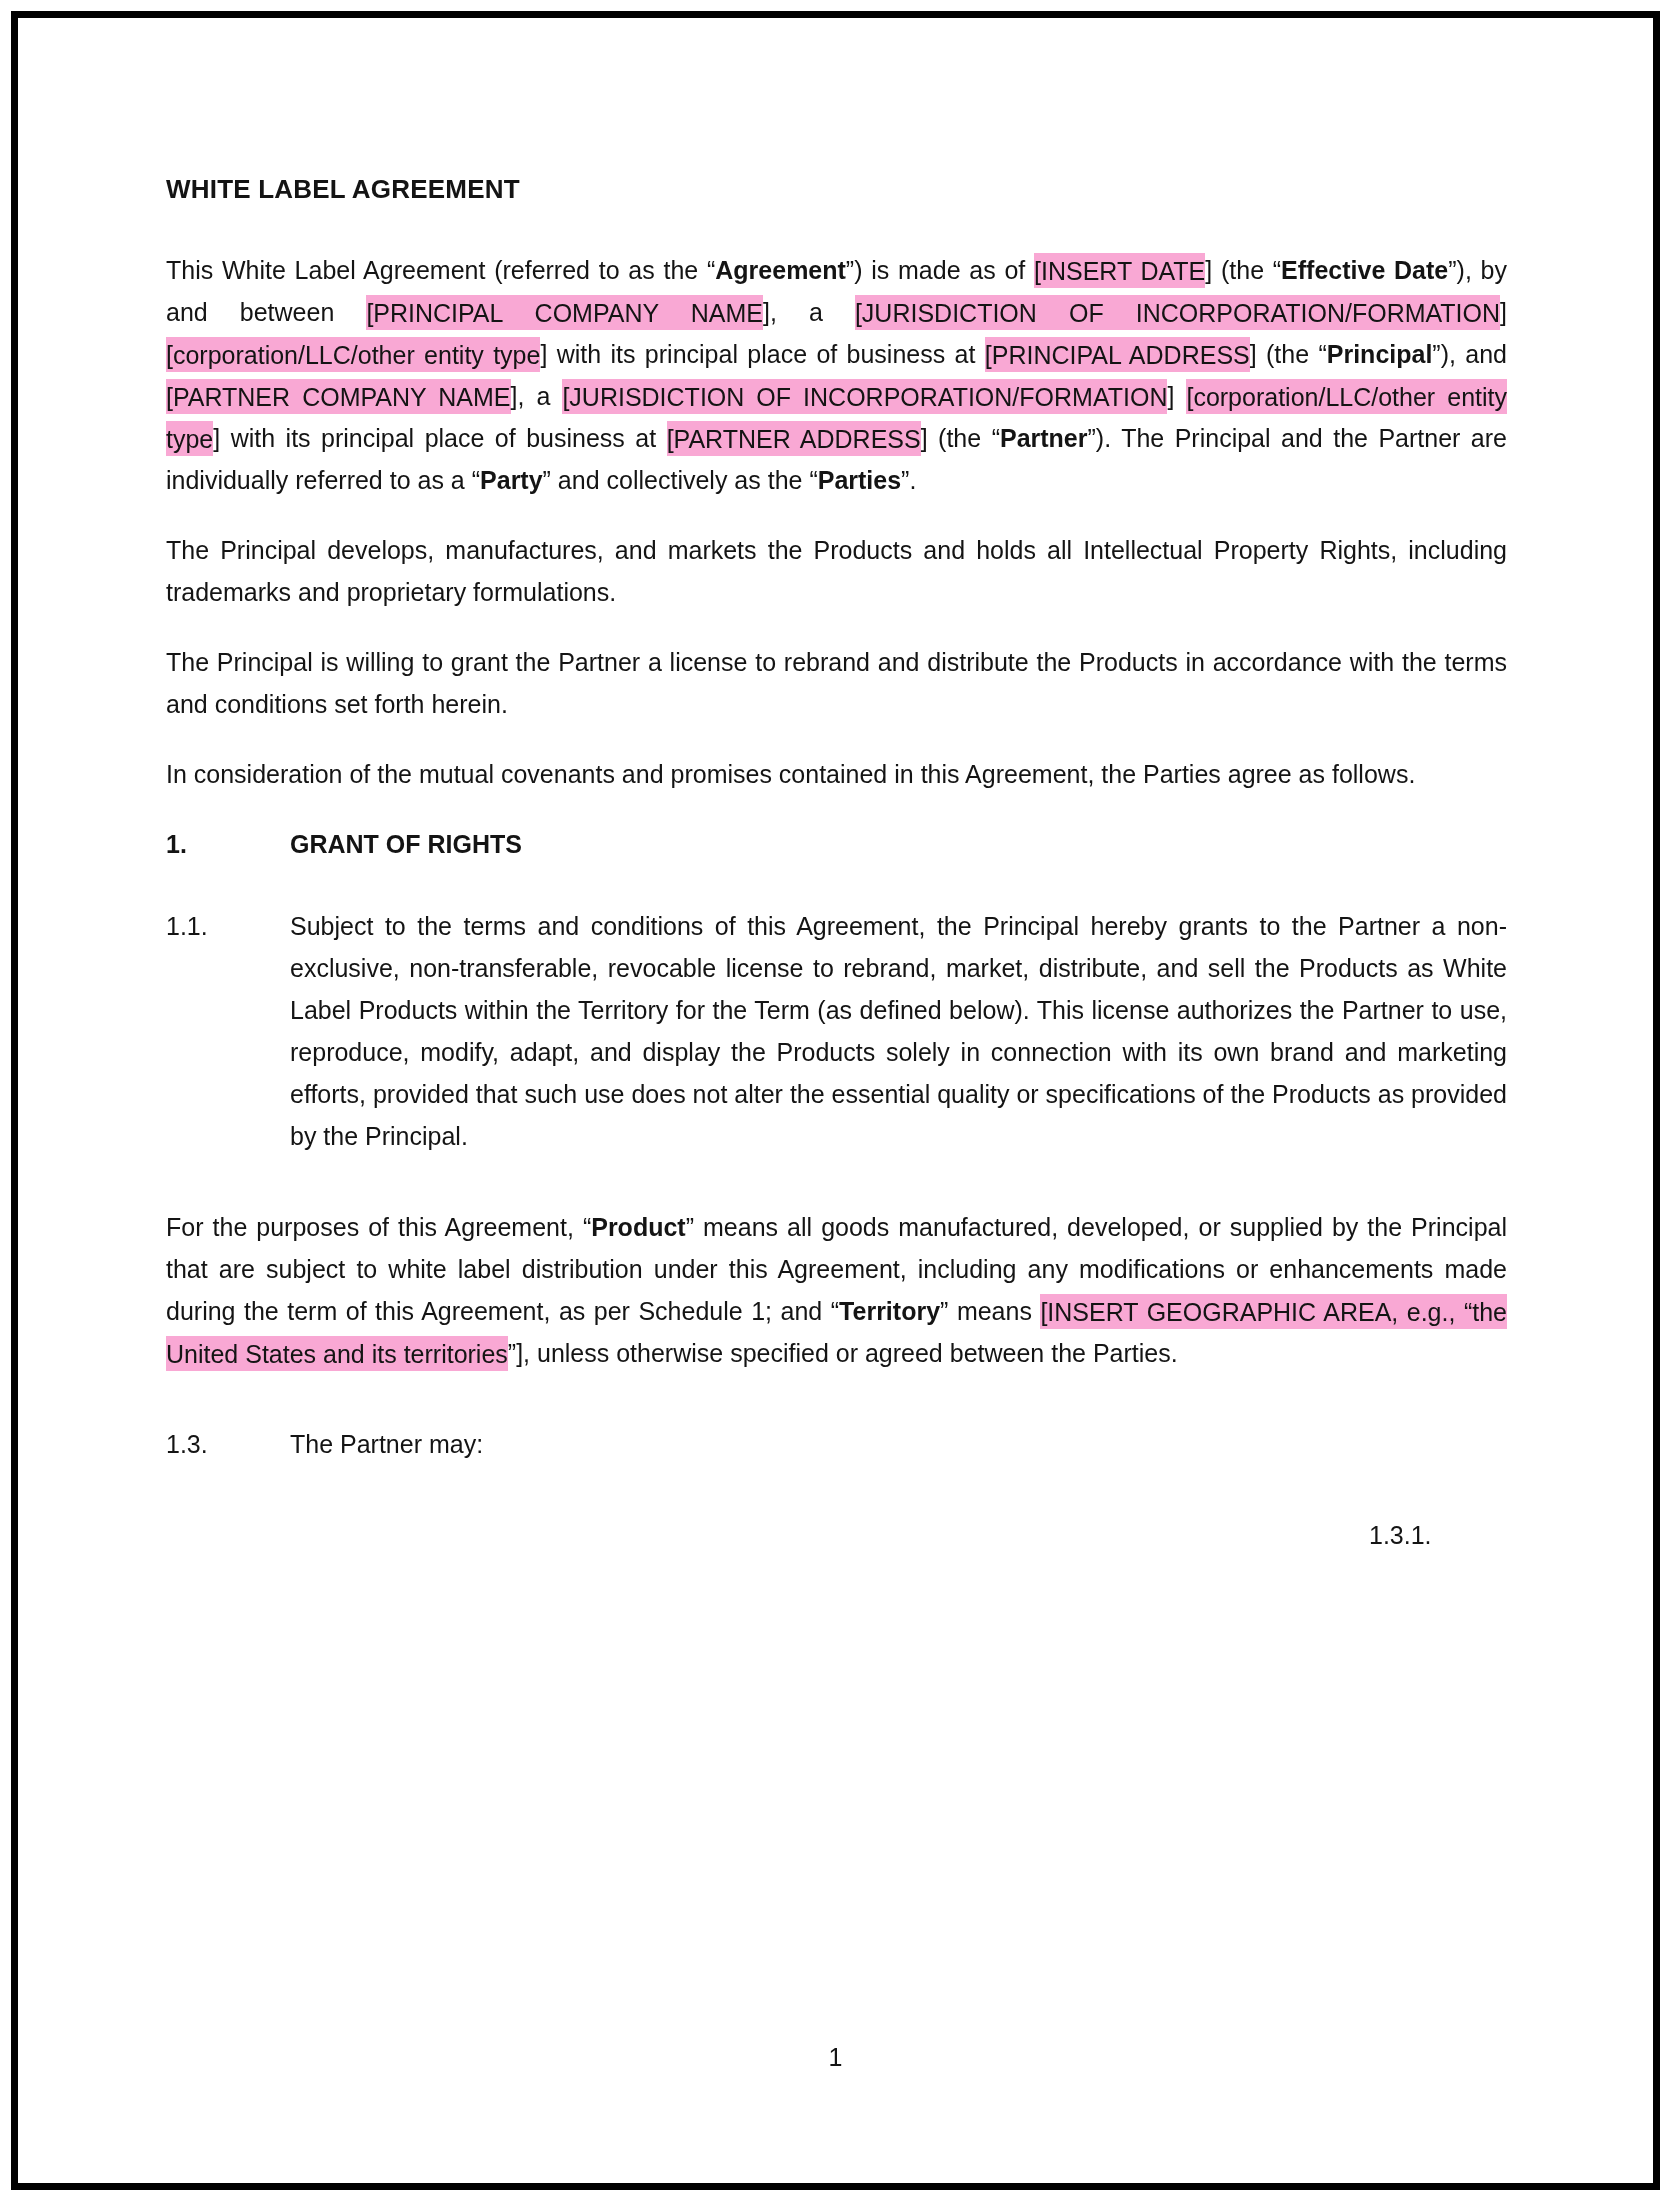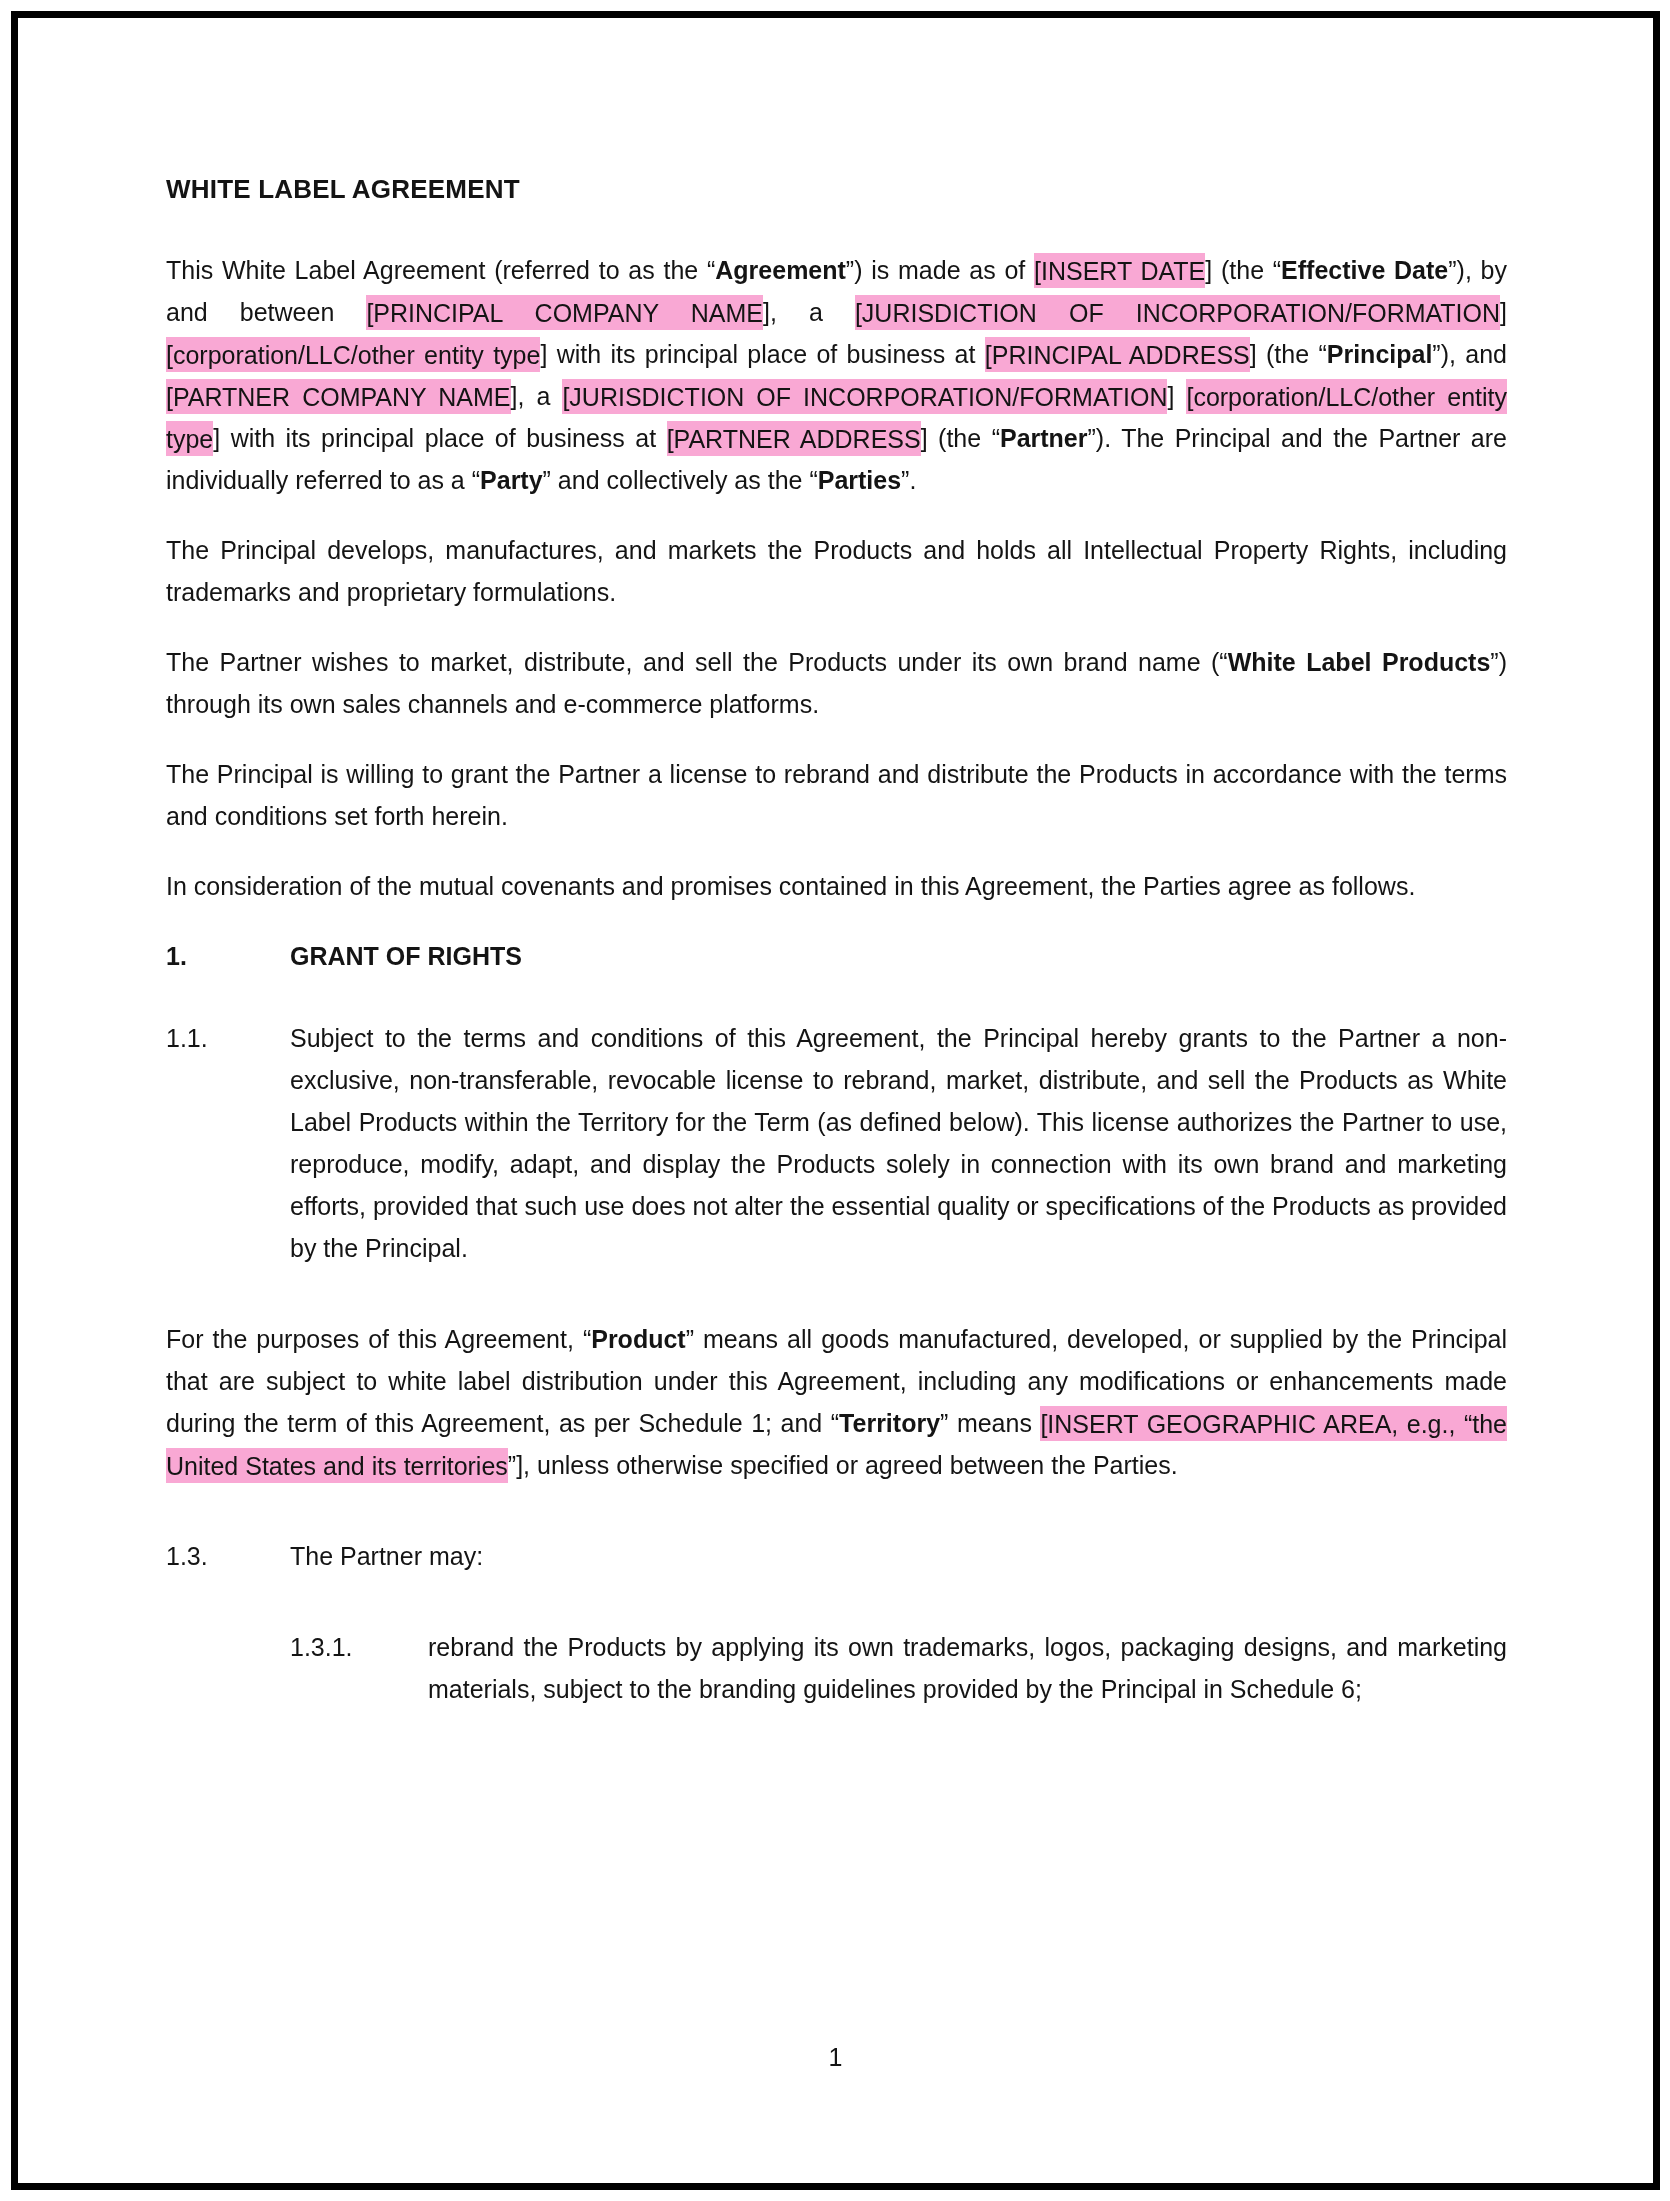--- a/index.html
+++ b/index.html
@@ -65,39 +65,37 @@
 </head>
 <body>
 
 <div class="page-border"></div>
 
 <div class="content">
   <h1 class="doc-title">WHITE LABEL AGREEMENT</h1>
   <div>
       <p class="para"><span>This White Label Agreement (referred to as the “</span><b>Agreement</b><span>”) is made as of </span><mark>[INSERT DATE</mark><span>] (the “</span><b>Effective Date</b><span>”), by and between </span><mark>[PRINCIPAL COMPANY NAME</mark><span>], a </span><mark>[JURISDICTION OF INCORPORATION/FORMATION</mark><span>] </span><mark>[corporation/LLC/other entity type</mark><span>] with its principal place of business at </span><mark>[PRINCIPAL ADDRESS</mark><span>] (the “</span><b>Principal</b><span>”), and </span><mark>[PARTNER COMPANY NAME</mark><span>], a </span><mark>[JURISDICTION OF INCORPORATION/FORMATION</mark><span>] </span><mark>[corporation/LLC/other entity type</mark><span>] with its principal place of business at </span><mark>[PARTNER ADDRESS</mark><span>] (the “</span><b>Partner</b><span>”). The Principal and the Partner are individually referred to as a “</span><b>Party</b><span>” and collectively as the “</span><b>Parties</b><span>”.</span></p>
       <p class="para"><span>The Principal develops, manufactures, and markets the Products and holds all Intellectual Property Rights, including trademarks and proprietary formulations.</span></p>
-      <p class="para"><span>The Partner wishes to market, distribute, and sell the Products under its own brand name (“</span><b>White Label Products</b><span>”) through its own sales channels and e-commerce platforms.</span></p>
       <p class="para"><span>The Principal is willing to grant the Partner a license to rebrand and distribute the Products in accordance with the terms and conditions set forth herein.</span></p>
       <p class="para"><span>In consideration of the mutual covenants and promises contained in this Agreement, the Parties agree as follows.</span></p>
       <div class="heading l1">
         <span class="num">1.</span>
         <span class="txt"><b>GRANT OF RIGHTS</b></span>
       </div>
       <div class="clause l1">
         <span class="num">1.1.</span>
         <span class="txt"><span>Subject to the terms and conditions of this Agreement, the Principal hereby grants to the Partner a non-exclusive, non-transferable, revocable license to rebrand, market, distribute, and sell the Products as White Label Products within the Territory for the Term (as defined below). This license authorizes the Partner to use, reproduce, modify, adapt, and display the Products solely in connection with its own brand and marketing efforts, provided that such use does not alter the essential quality or specifications of the Products as provided by the Principal.</span></span>
       </div>
       <div class="clause l1">
         <span class="txt"><span>For the purposes of this Agreement, “</span><b>Product</b><span>” means all goods manufactured, developed, or supplied by the Principal that are subject to white label distribution under this Agreement, including any modifications or enhancements made during the term of this Agreement, as per Schedule 1; and “</span><b>Territory</b><span>” means </span><mark>[INSERT GEOGRAPHIC AREA, e.g., “the United States and its territories</mark><span>”], unless otherwise specified or agreed between the Parties.</span></span>
       </div>
       <div class="clause l1">
         <span class="num">1.3.</span>
         <span class="txt"><span>The Partner may:</span></span>
       </div>
       <div class="clause l2">
         <span class="num">1.3.1.</span>
-        <span class="txt"><span>rebrand the Products by applying its own trademarks, logos, packaging designs, and marketing materials, subject to the branding guidelines provided by the Principal in Schedule 6;</span></span>
       </div>
     </div>
 </div>
 
 <div class="page-number">1</div>
 
 
 </body></html>

